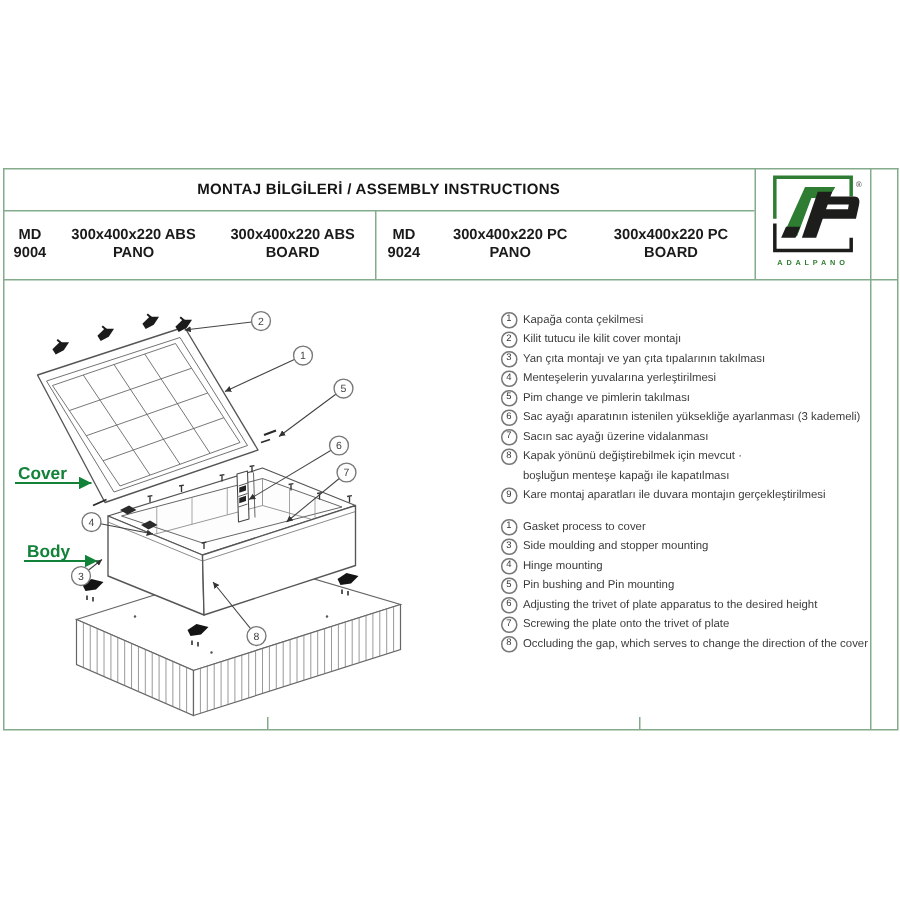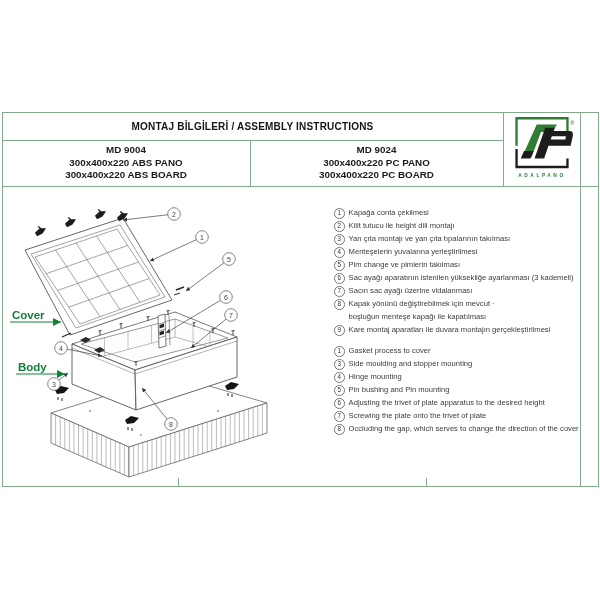--- a/index.html
+++ b/index.html
@@ -12,21 +12,21 @@
   .hline{height:1px}
   .vline{width:1px}
 
   .title-cell{
     position:absolute;left:2px;top:112px;width:501px;height:28px;
     display:flex;align-items:center;justify-content:center;
     font-size:10px;font-weight:bold;color:#151515;letter-spacing:.2px;
   }
   .model-cell{
     position:absolute;top:140px;height:46px;
-    display:flex;flex-direction:column;align-items:center;justify-content:center;
+    display:flex;flex-direction:row;align-items:center;justify-content:center;
     font-size:9.8px;font-weight:bold;color:#1a1a1a;line-height:12.5px;text-align:center;
   }
   .model-cell.left{left:2px;width:248px}
   .model-cell.right{left:250px;width:253px}
 
   .logo-cell{
     position:absolute;left:503px;top:112px;width:77px;height:74px;
     display:flex;align-items:center;justify-content:center;
   }
 
@@ -295,21 +295,21 @@
 
 <div class="lists">
   <div class="ilist">
 
   <div class="item">
         <span class="cnum">1</span>
         <span class="itxt">Kapağa conta çekilmesi</span>
       </div>
       <div class="item">
         <span class="cnum">2</span>
-        <span class="itxt">Kilit tutucu ile height dili montajı</span>
+        <span class="itxt">Kilit tutucu ile kilit cover montajı</span>
       </div>
       <div class="item">
         <span class="cnum">3</span>
         <span class="itxt">Yan çıta montajı ve yan çıta tıpalarının takılması</span>
       </div>
       <div class="item">
         <span class="cnum">4</span>
         <span class="itxt">Menteşelerin yuvalarına yerleştirilmesi</span>
       </div>
       <div class="item">

